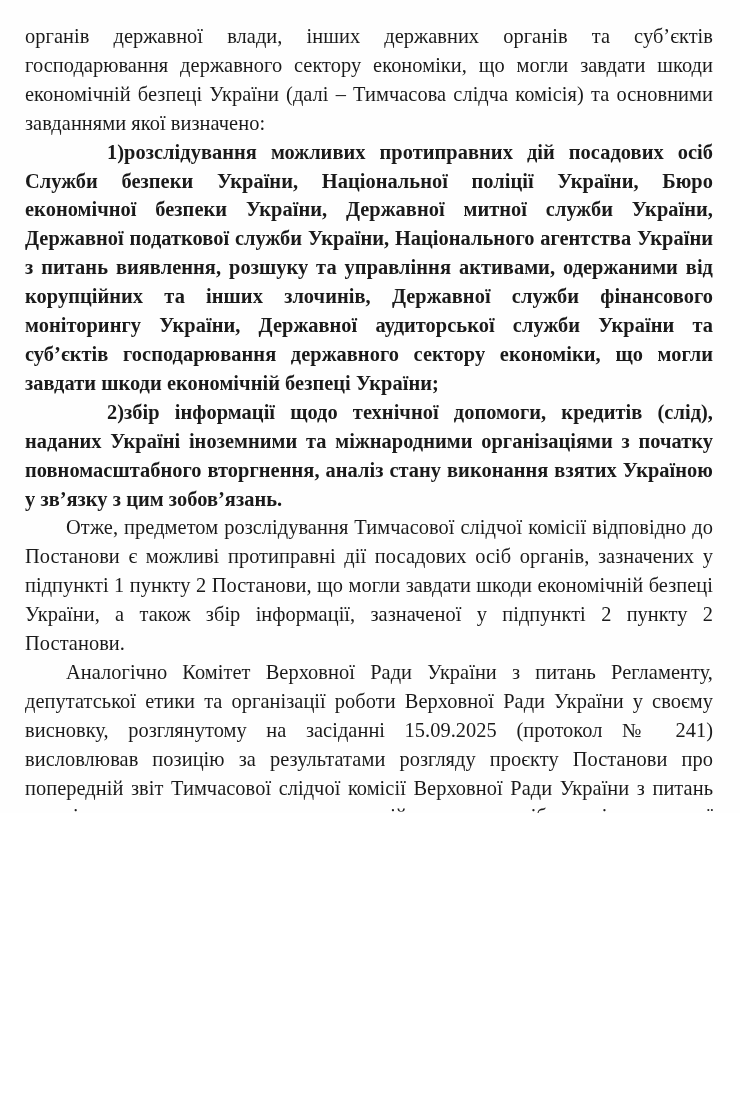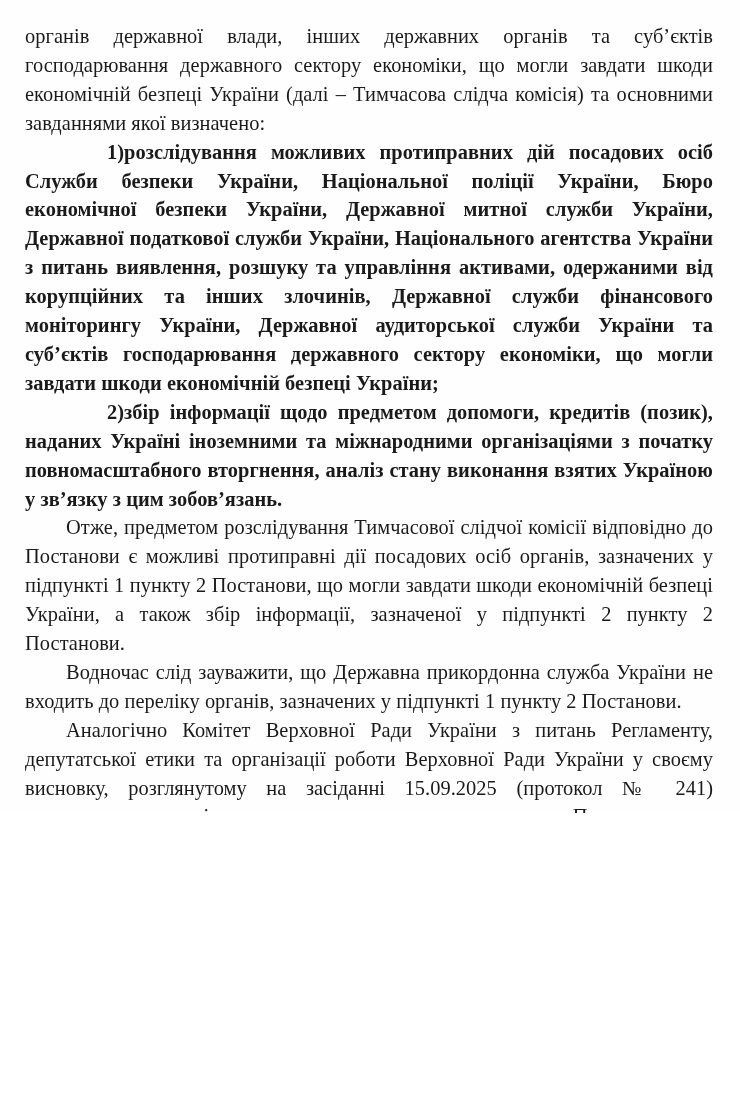--- a/index.html
+++ b/index.html
@@ -61,22 +61,21 @@
 </head>
 <body>
 
 <div class="page" style="background: rgb(254, 254, 254);">
   <div class="doc-body" style="color: rgb(26, 26, 26);">
 
     <p class="para cont nostretch">органів державної влади, інших державних органів та суб’єктів господарювання державного сектору економіки, що могли завдати шкоди економічній безпеці України (далі – Тимчасова слідча комісія) та основними завданнями якої визначено:</p>
 
     <p class="para listitem nostretch"><span class="listnum">1)</span><span>розслідування можливих протиправних дій посадових осіб Служби безпеки України, Національної поліції України, Бюро економічної безпеки України, Державної митної служби України, Державної податкової служби України, Національного агентства України з питань виявлення, розшуку та управління активами, одержаними від корупційних та інших злочинів, Державної служби фінансового моніторингу України, Державної аудиторської служби України та суб’єктів господарювання державного сектору економіки, що могли завдати шкоди економічній безпеці України;</span></p>
 
-    <p class="para listitem nostretch"><span class="listnum">2)</span><span>збір інформації щодо предметом допомоги, кредитів (позик), наданих Україні іноземними та міжнародними організаціями з початку повномасштабного вторгнення, аналіз стану виконання взятих Україною у зв’язку з цим зобов’язань.</span></p>
+    <p class="para listitem nostretch"><span class="listnum">2)</span><span>збір інформації щодо технічної допомоги, кредитів (слід), наданих Україні іноземними та міжнародними організаціями з початку повномасштабного вторгнення, аналіз стану виконання взятих Україною у зв’язку з цим зобов’язань.</span></p>
 
     <p class="para nostretch">Отже, предметом розслідування Тимчасової слідчої комісії відповідно до Постанови є можливі протиправні дії посадових осіб органів, зазначених у підпункті 1 пункту 2 Постанови, що могли завдати шкоди економічній безпеці України, а також збір інформації, зазначеної у підпункті 2 пункту 2 Постанови.</p>
 
-    <p class="para nostretch">Водночас слід зауважити, що Державна прикордонна служба України не входить до переліку органів, зазначених у підпункті 1 пункту 2 Постанови.</p>
 
     <p class="para nostretch">Аналогічно Комітет Верховної Ради України з питань Регламенту, депутатської етики та організації роботи Верховної Ради України у своєму висновку, розглянутому на засіданні 15.09.2025 (протокол № 241) висловлював позицію за результатами розгляду проєкту Постанови про попередній звіт Тимчасової слідчої комісії Верховної Ради України з питань розслідування можливих протиправних дій посадових осіб органів державної влади, інших державних органів та суб’єктів господарювання державного сектору економіки, що могли завдати шкоди економічній безпеці України, зокрема в частині питання, що стосувалося Фонду державного майна України, який аналогічно не був включений до переліку органів розслідування можливих протиправних дій посадових осіб яких має здійснювати Тимчасова слідча комісія, а також наголосив на необхідності Тимчасової слідчої комісії здійснювати свою діяльність відповідно до Конституції України та законів України і проводити розслідування в межах основних завдань, визначених Верховною Радою України.</p>
 
   </div>
 </div>
 
 </body></html>

